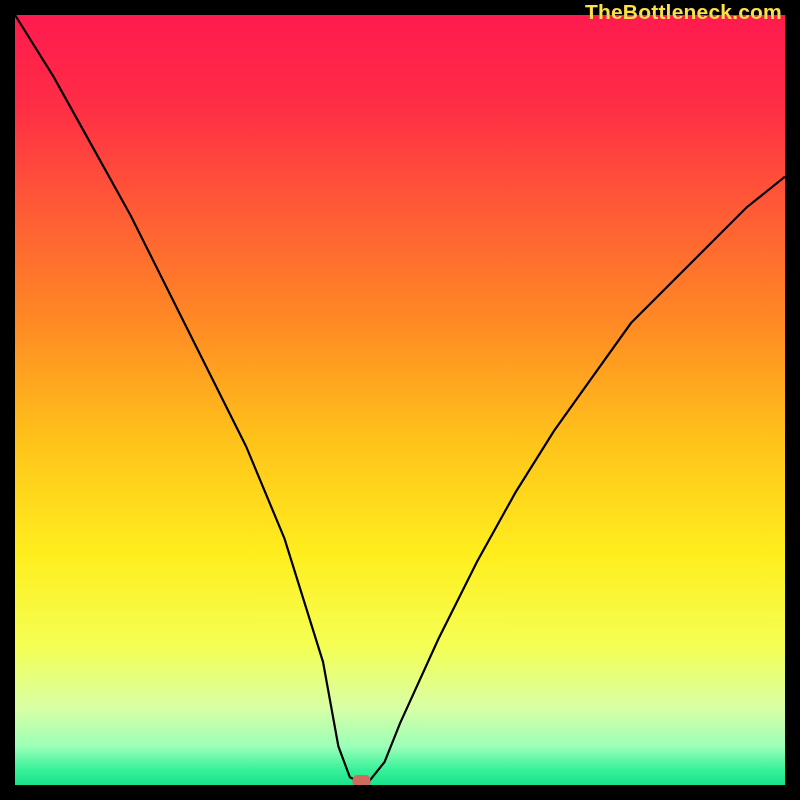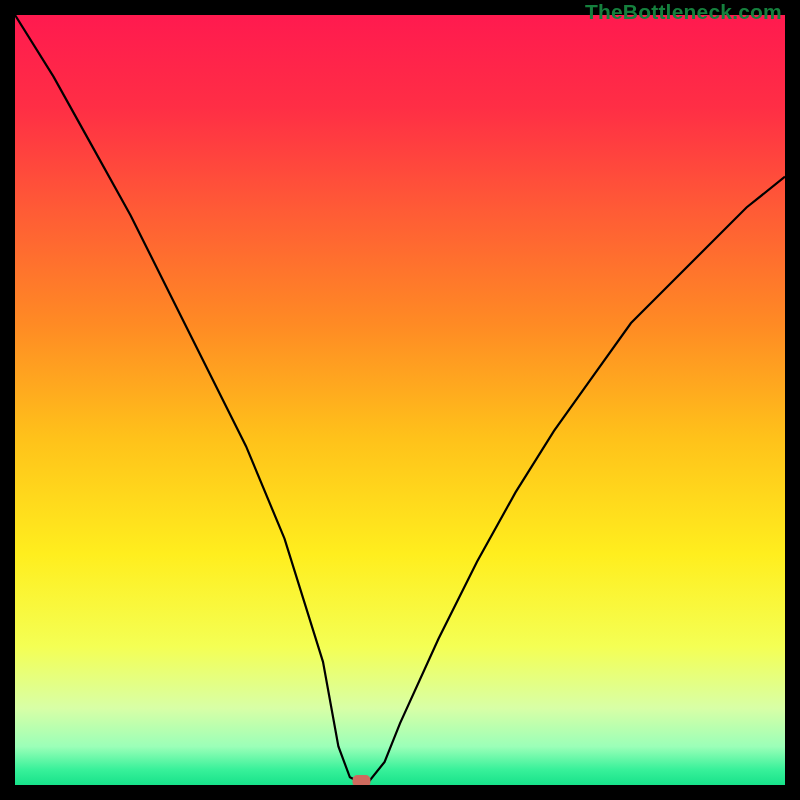--- a/index.html
+++ b/index.html
@@ -18,21 +18,21 @@
     height: 770px;
     background: #000;
   }
   .watermark {
     position: absolute;
     top: 0px;
     right: 18px;
     font-family: Arial, Helvetica, sans-serif;
     font-size: 21px;
     font-weight: 600;
-    color: #15803d;
+    color: #fde047;
     letter-spacing: 0.2px;
     z-index: 10;
   }
   svg {
     position: absolute;
     left: 15px;
     top: 15px;
     width: 770px;
     height: 770px;
   }

